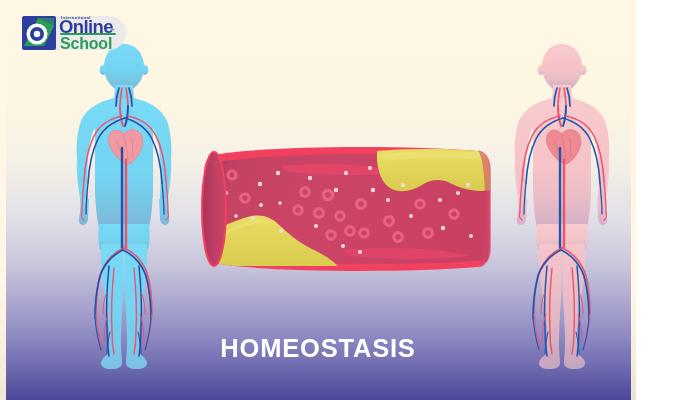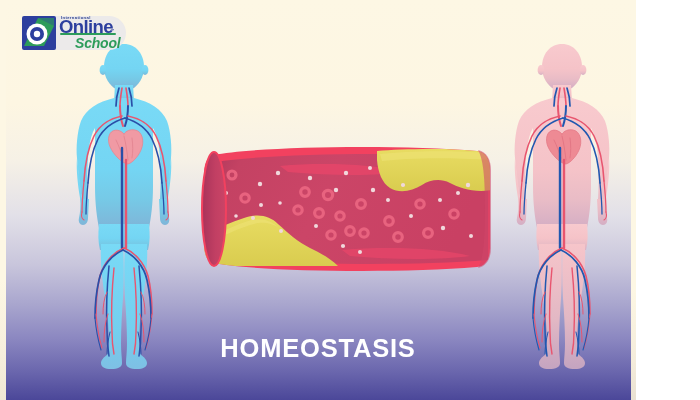--- a/index.html
+++ b/index.html
@@ -87,26 +87,25 @@
     position: absolute;
     left: 1px;
     bottom: 1px;
     width: 56px;
     height: 2px;
     background: #2d9c5a;
     border-radius: 1px;
   }
   #logo .school {
     position: absolute;
-    left: 16px; top: 20px;
-    font-size: 14px;
+    left: 1px; top: 20px;
+    font-size: 16px;
     font-weight: bold;
     color: #2d9c5a;
     letter-spacing: -0.2px;
-    font-style: italic;
   }
   #logo .tm {
     position: absolute;
     right: -1px; top: 4px;
     font-size: 4px;
     color: #2d3f9e;
   }
 
   
   .figure {

